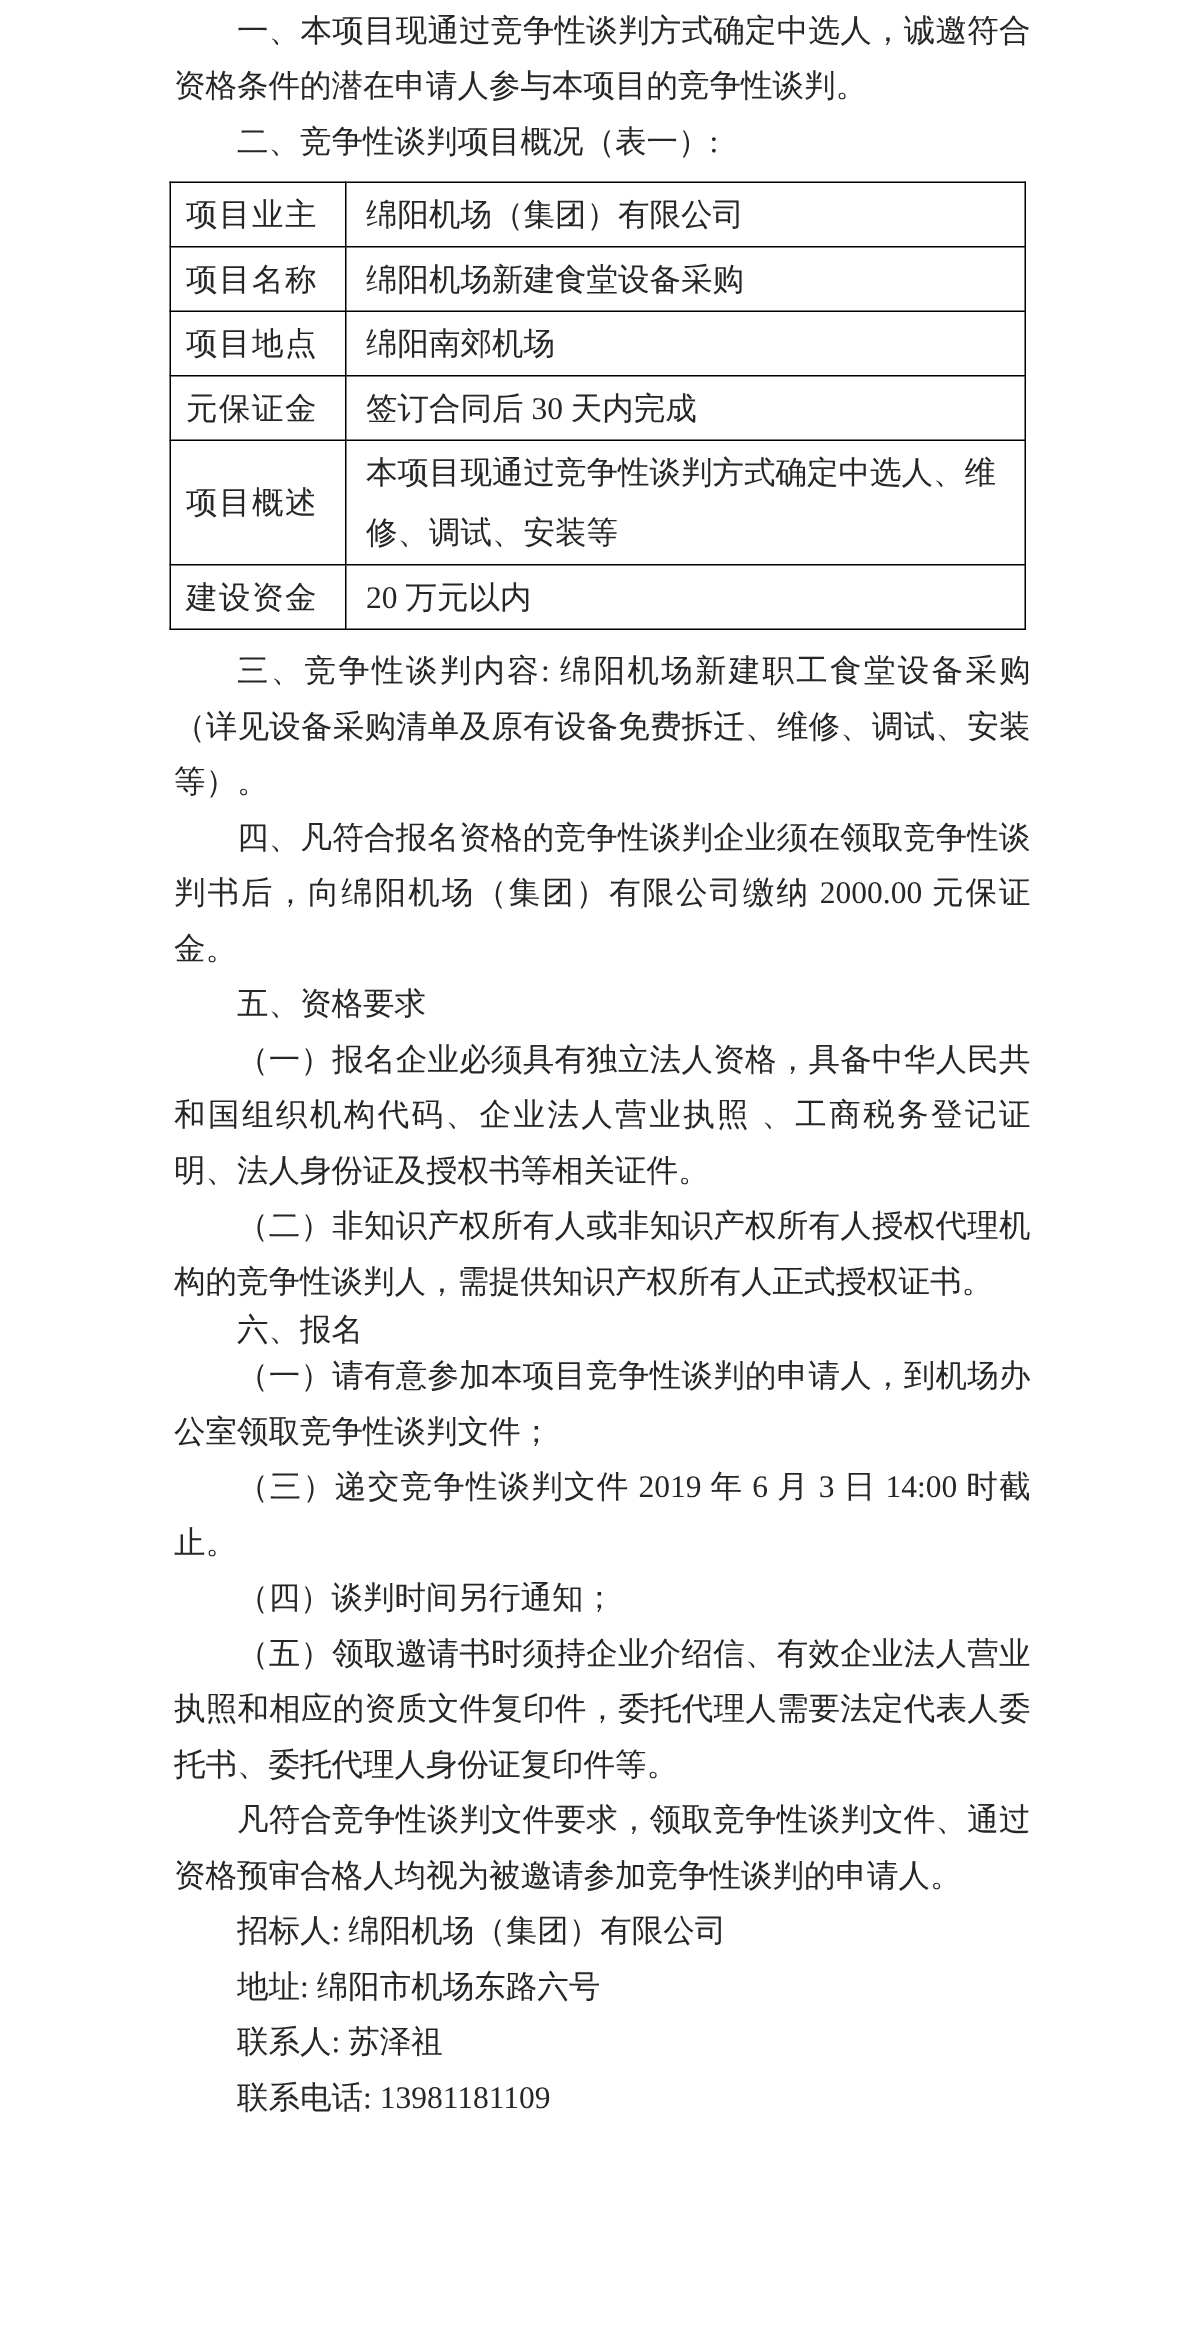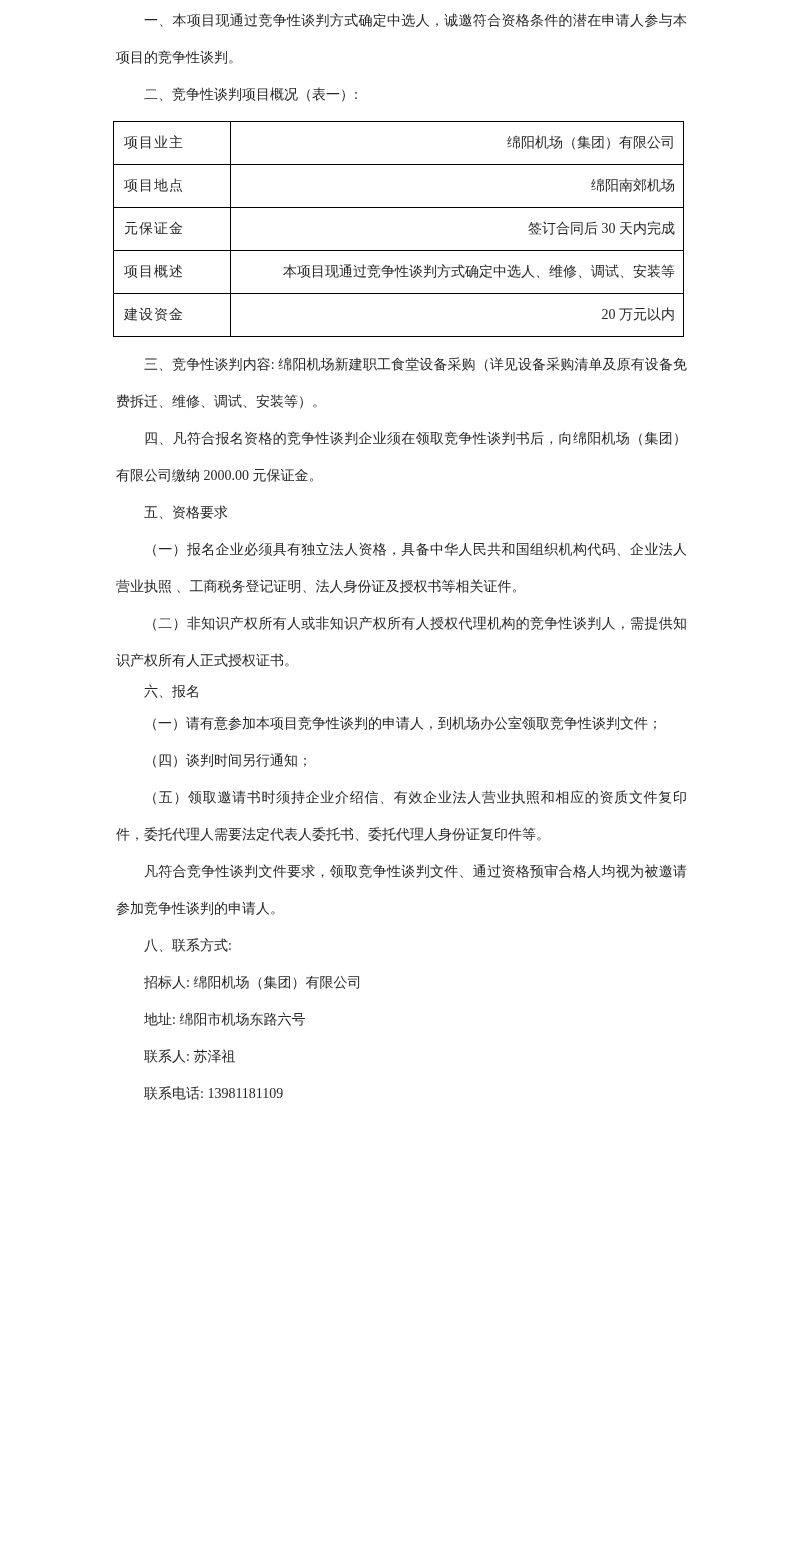--- a/index.html
+++ b/index.html
@@ -9,21 +9,21 @@
   }
   .page {
     position: relative;
     width: 793px;
     height: 1568px;
     box-sizing: border-box;
     padding: 2px 106px 0 116px;
     background: #ffffff;
     color: #262626;
     font-family: "Liberation Serif", "DejaVu Serif", serif;
-    font-size: 14px;
+    font-size: 21px;
     overflow: hidden;
   }
   .para {
     margin: 0;
     line-height: 37px;
     text-align: justify;
     text-indent: 2em;
     word-break: break-all;
   }
   .para.tight {
@@ -43,37 +43,40 @@
     word-break: break-all;
   }
   td.row-label {
     width: 117px;
     box-sizing: border-box;
     padding: 1px 4px 1px 10px;
     letter-spacing: 1px;
   }
   td.row-value {
     padding: 1px 8px 1px 13px;
-    text-align: right;
   }
 </style>
 </head>
 <body>
 
 <div class="page">
 
   <p class="para">一、本项目现通过竞争性谈判方式确定中选人，诚邀符合资格条件的潜在申请人参与本项目的竞争性谈判。</p>
 
   <p class="para">二、竞争性谈判项目概况（表一）:</p>
 
   <table class="overview">
     <tbody>
       <tr>
         <td class="row-label">项目业主</td>
         <td class="row-value">绵阳机场（集团）有限公司</td>
+      </tr>
+      <tr>
+        <td class="row-label">项目名称</td>
+        <td class="row-value">绵阳机场新建食堂设备采购</td>
       </tr>
       <tr>
         <td class="row-label">项目地点</td>
         <td class="row-value">绵阳南郊机场</td>
       </tr>
       <tr>
         <td class="row-label">元保证金</td>
         <td class="row-value">签订合同后 30 天内完成</td>
       </tr>
       <tr>
@@ -95,29 +98,29 @@
 
   <p class="para">（一）报名企业必须具有独立法人资格，具备中华人民共和国组织机构代码、企业法人营业执照 、工商税务登记证明、法人身份证及授权书等相关证件。</p>
 
   <p class="para">（二）非知识产权所有人或非知识产权所有人授权代理机构的竞争性谈判人，需提供知识产权所有人正式授权证书。</p>
 
   <p class="para tight">六、报名</p>
 
   <p class="para">（一）请有意参加本项目竞争性谈判的申请人，到机场办公室领取竞争性谈判文件；</p>
 
 
+  <p class="para">（三）递交竞争性谈判文件 2019 年 6 月 3 日 14:00 时截止。</p>
 
   <p class="para">（四）谈判时间另行通知；</p>
 
   <p class="para">（五）领取邀请书时须持企业介绍信、有效企业法人营业执照和相应的资质文件复印件，委托代理人需要法定代表人委托书、委托代理人身份证复印件等。</p>
 
 
   <p class="para">凡符合竞争性谈判文件要求，领取竞争性谈判文件、通过资格预审合格人均视为被邀请参加竞争性谈判的申请人。</p>
 
-  <p class="para">八、联系方式:</p>
 
   <p class="para">招标人: 绵阳机场（集团）有限公司</p>
 
   <p class="para">地址: 绵阳市机场东路六号</p>
 
   <p class="para">联系人: 苏泽祖</p>
 
   <p class="para">联系电话: 13981181109</p>
 
 </div>

